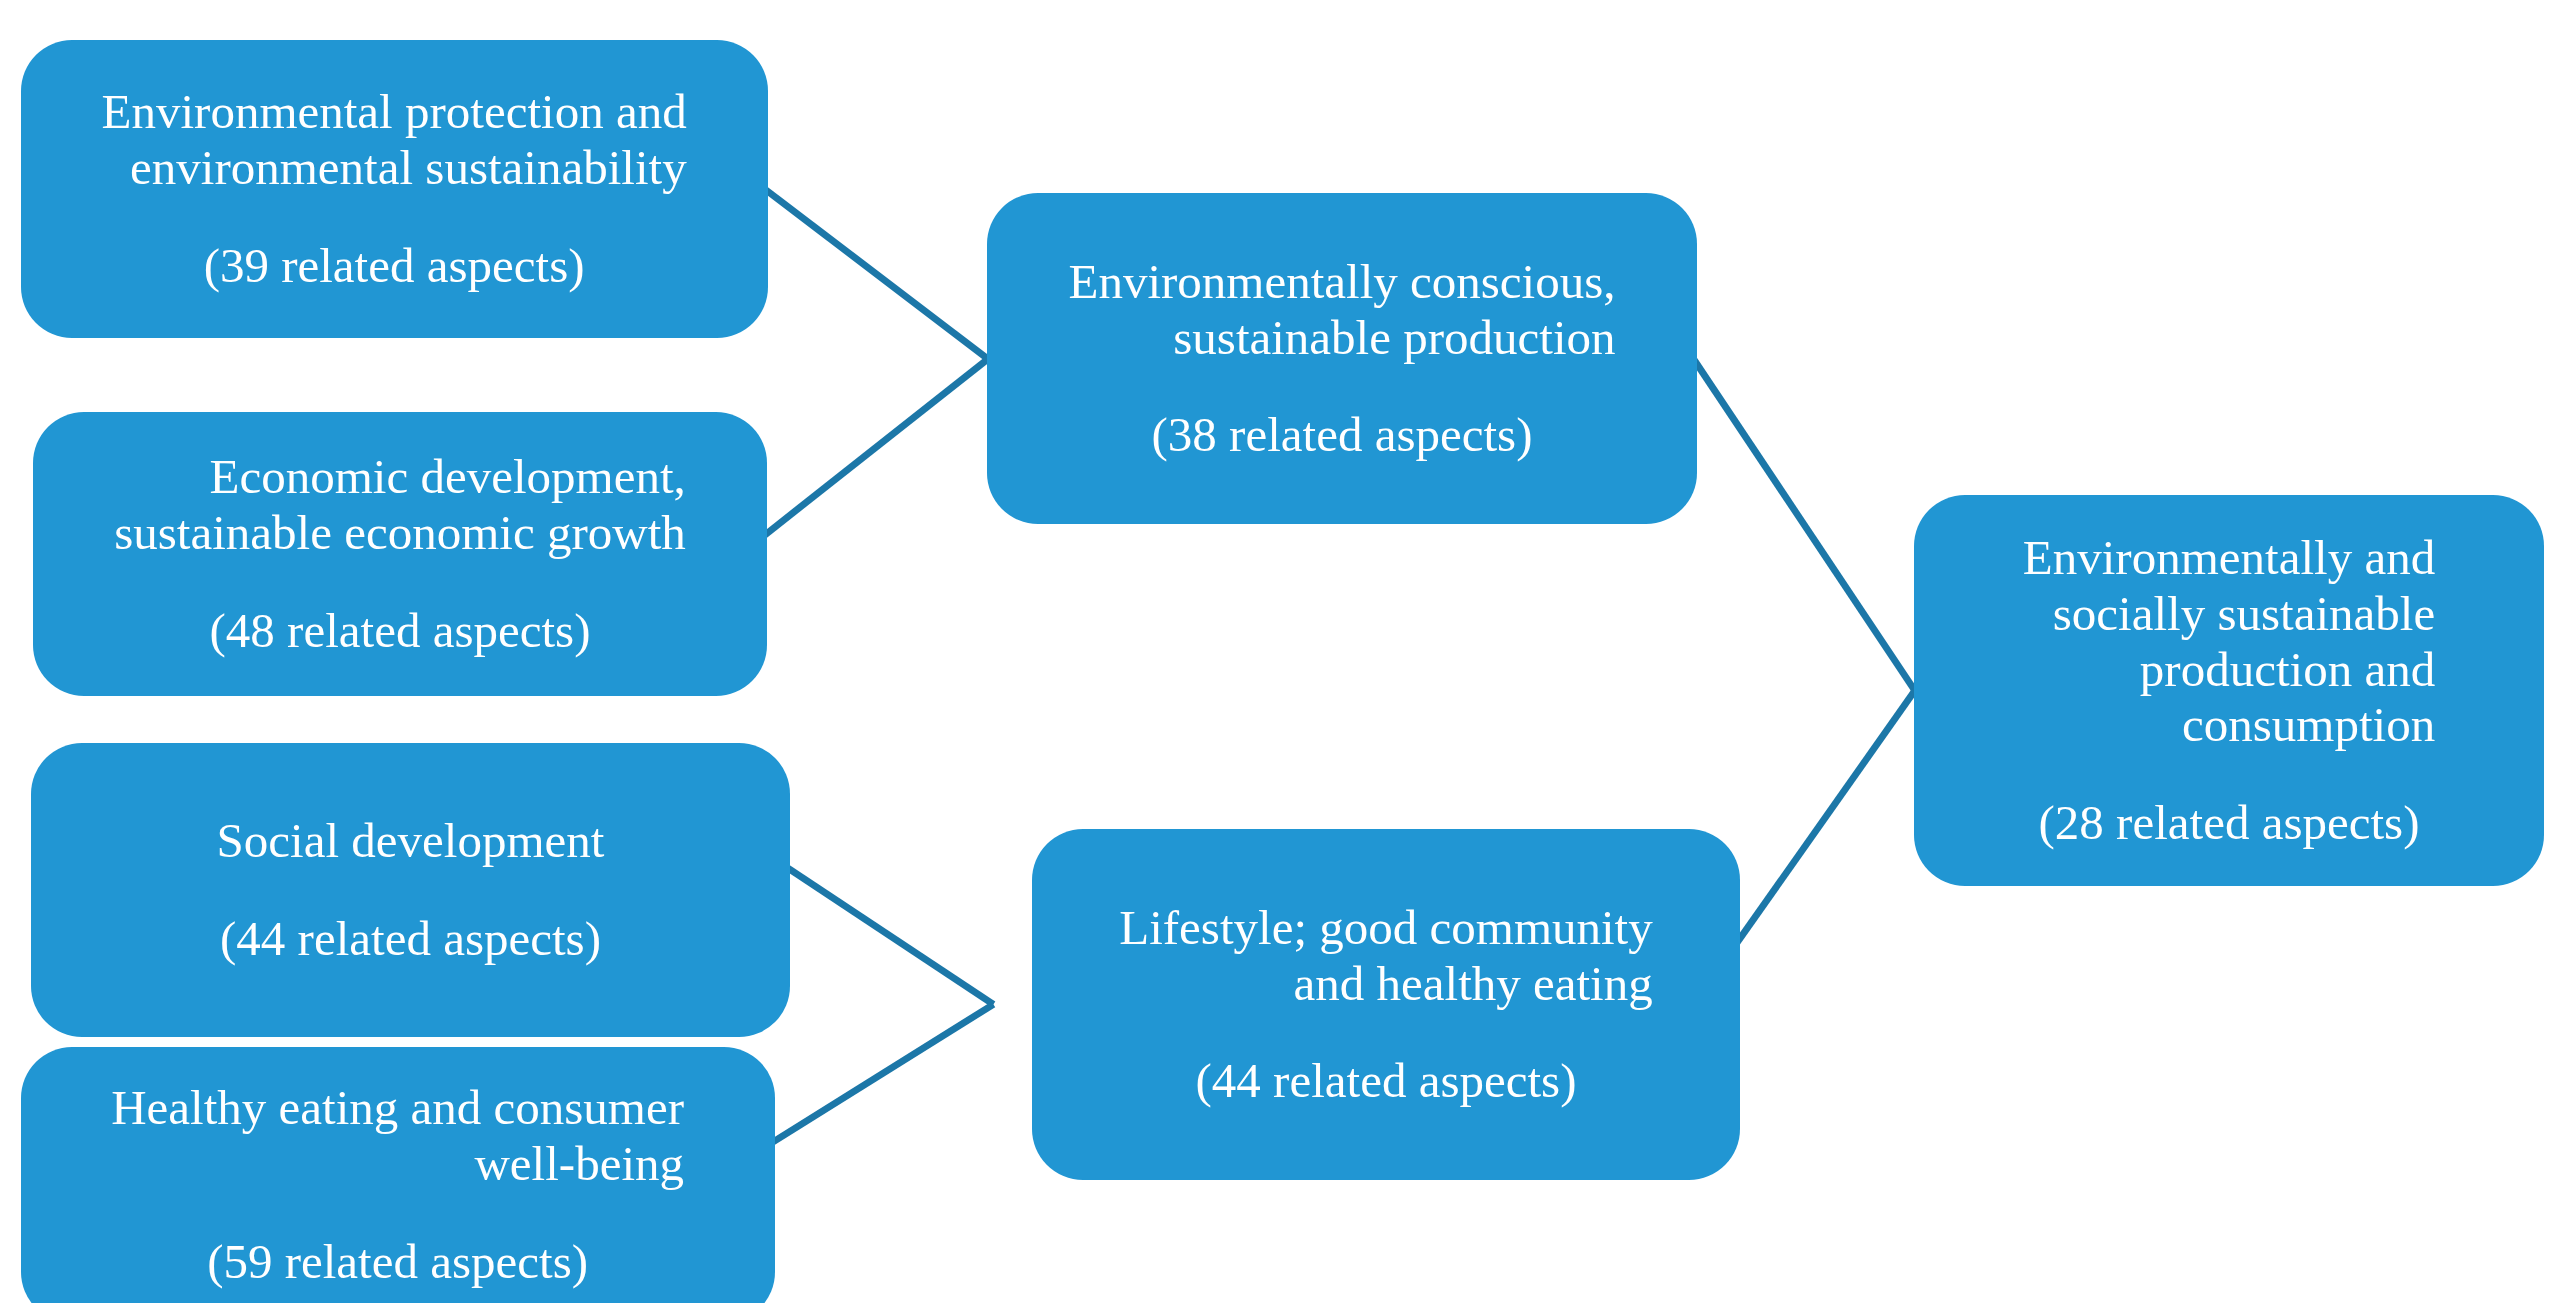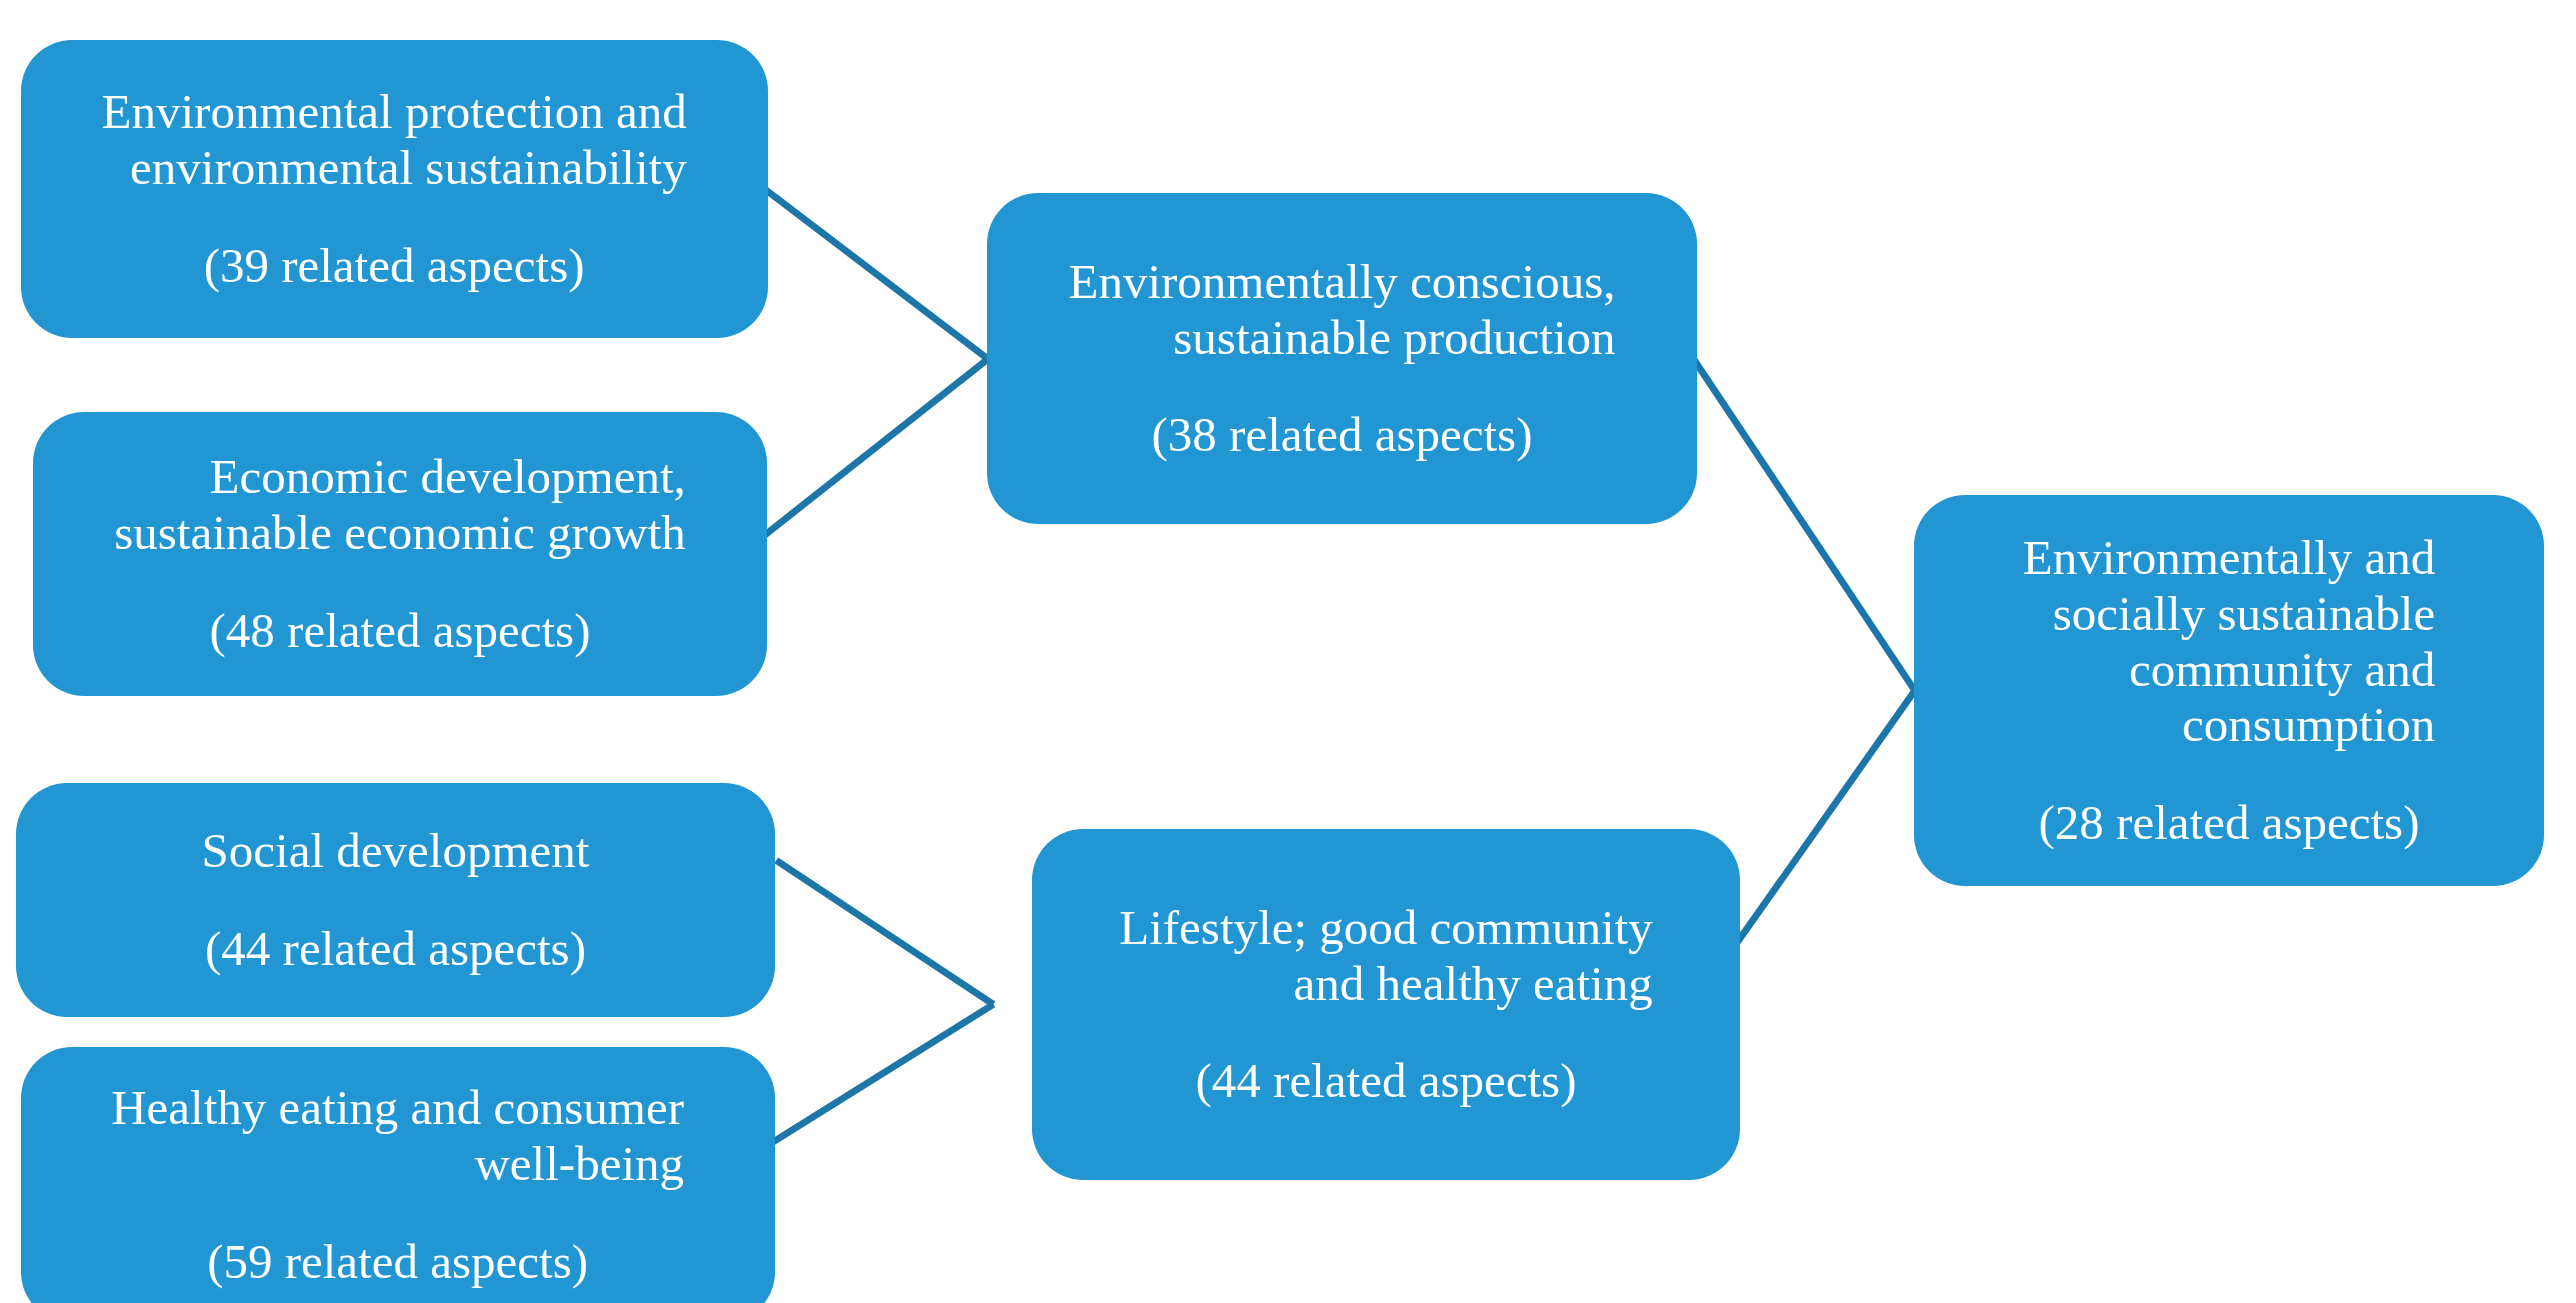--- a/index.html
+++ b/index.html
@@ -25,21 +25,21 @@
     display:flex;flex-direction:column;justify-content:center;align-items:center;
     text-align:right;
     font-size:49px;line-height:1.14;
     padding:13.7px 34px;
   }
   .node-title{white-space:pre-line;}
   .node-aspects{margin-top:42px;}
   
   .n1{left:20.6px;  top:40px;   width:747px;height:298px;}
   .n2{left:33px;  top:412px;  width:734px;height:284px;}
-  .n3{left:16px;  top:743px; width:759px;height:234px;margin-top:40px;}
+  .n3{left:31px;  top:743px; width:759px;height:294px;}
   .n4{left:20.6px;  top:1047px; width:754px;height:276px;}
   .m1{left:987px;top:193px;  width:710px;height:331px;}
   .m2{left:1032px;top:829px; width:708px;height:351px;padding:15px 55px;}
   .r1{left:1914px;top:495px;  width:630px; height:391px;padding:13.7px 55px;}
 </style>
 </head>
 <body>
 
 <div class="canvas">
 
@@ -83,19 +83,19 @@
 
   <div class="node m2">
     <div class="node-title">Lifestyle; good community
 and healthy eating</div>
     <div class="node-aspects">(44 related aspects)</div>
   </div>
 
   <div class="node r1">
     <div class="node-title">Environmentally and
 socially sustainable
-community and
+production and
 consumption</div>
     <div class="node-aspects">(28 related aspects)</div>
   </div>
 
 </div>
 
 
 </body></html>

